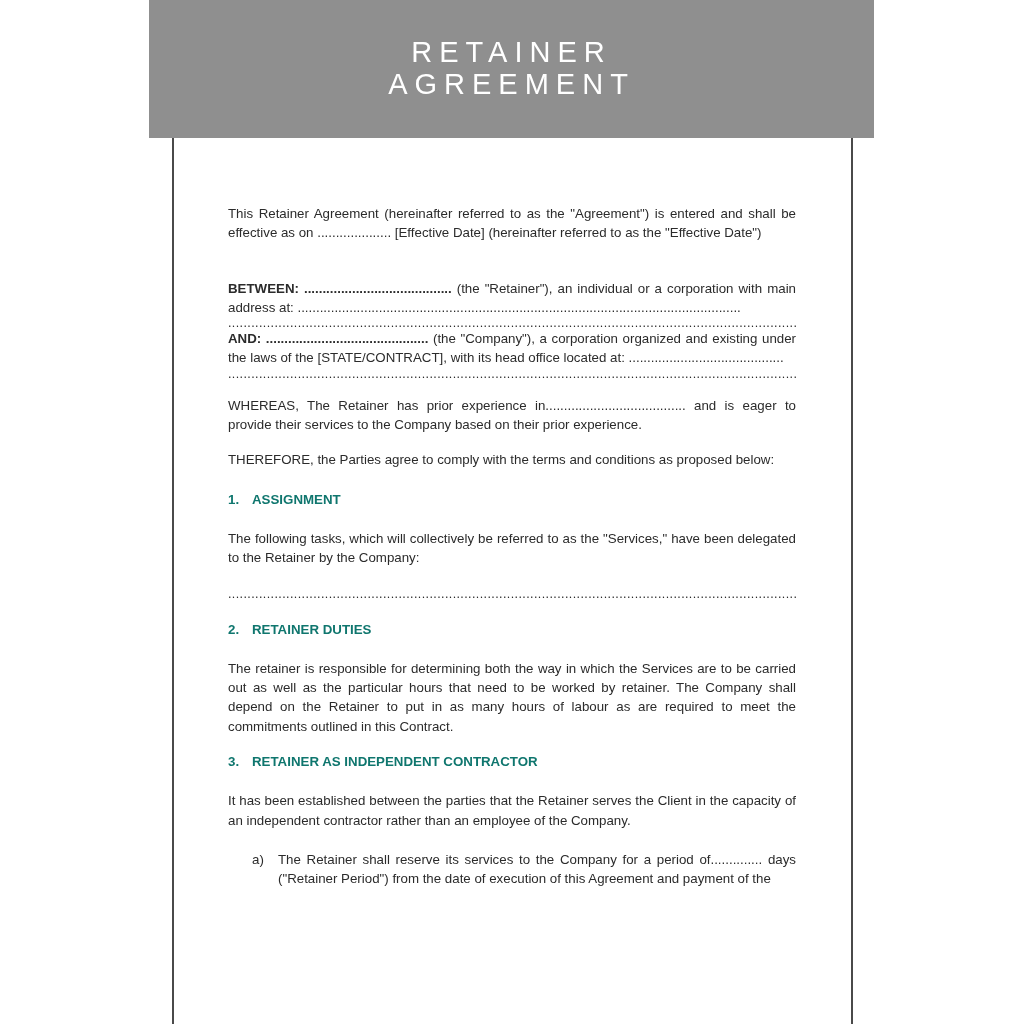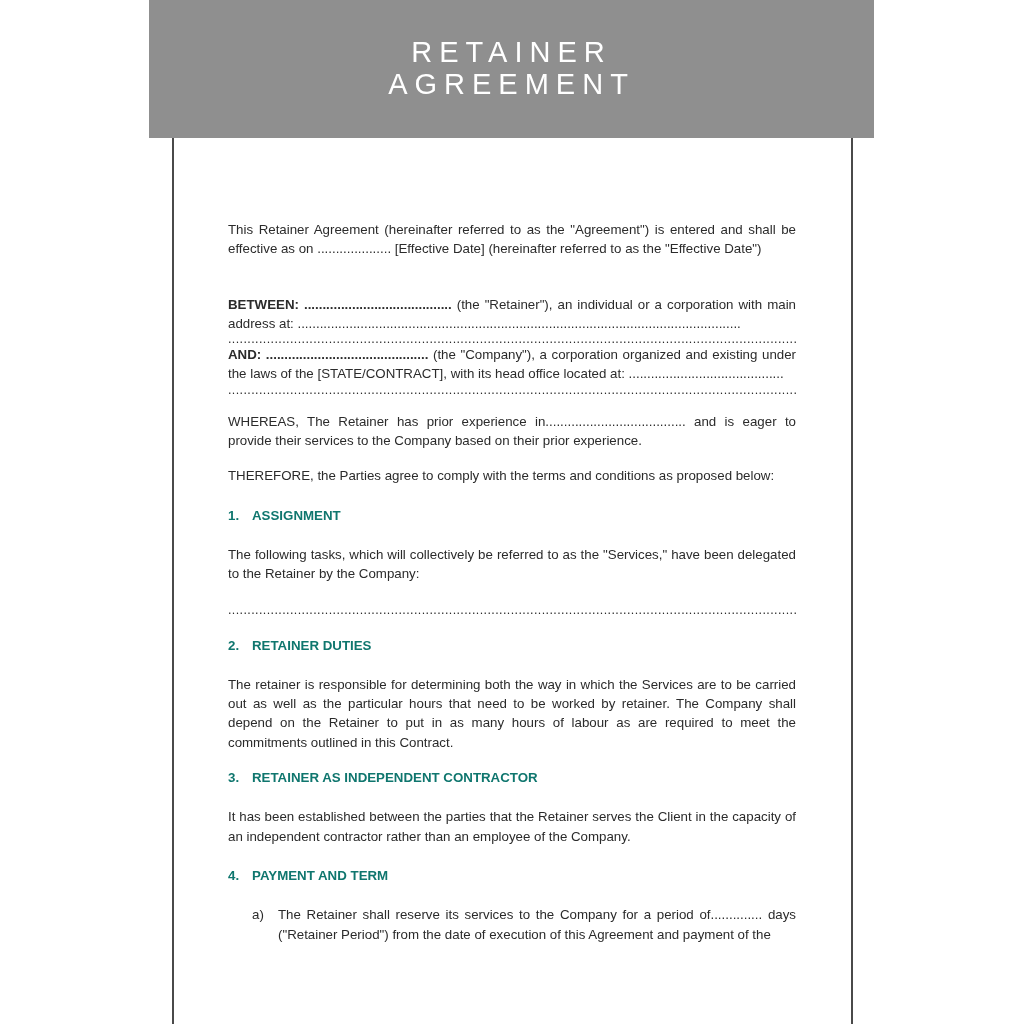--- a/index.html
+++ b/index.html
@@ -14,21 +14,21 @@
   }
   .title-line {
     color: #ffffff; font-size: 29px; font-weight: 300;
     letter-spacing: 7px; line-height: 1.1; white-space: nowrap;
   }
   .page {
     position: absolute; left: 172px; top: 138px; width: 681px; height: 886px;
     box-sizing: border-box; background: #ffffff;
     border-left: 2px solid #4a4a4a; border-right: 2px solid #4a4a4a;
   }
-  .doc-body { padding: 66px 55px 0 54px; color: #2b2b2b; margin-top: 16px; }
+  .doc-body { padding: 66px 55px 0 54px; color: #2b2b2b; }
   .p {
     margin: 0; text-align: justify;
     font-size: 13.3px; line-height: 19.3px; color: #2b2b2b;
   }
   .b { font-weight: bold; }
   .dots { word-break: break-all; }
   .dotline {
     height: 12px; line-height: 12px; font-size: 12.5px; letter-spacing: 0.4px;
     overflow: hidden; white-space: nowrap; color: #2b2b2b;
   }
@@ -59,19 +59,18 @@
       <div class="dotline sp-md">............................................................................................................................................................................................................................</div>
       <p class="p sp-md"><span>WHEREAS, The Retainer has prior experience in</span><span class="dots">......................................</span><span> and is eager to provide their services to the Company based on their prior experience.</span></p>
       <p class="p sp-lg"><span>THEREFORE, the Parties agree to comply with the terms and conditions as proposed below:</span></p>
       <div class="h sp-lg"><span class="hnum">1.</span><span>ASSIGNMENT</span></div>
       <p class="p sp-lg"><span>The following tasks, which will collectively be referred to as the "Services," have been delegated to the Retainer by the Company:</span></p>
       <div class="dotline sp-lg">............................................................................................................................................................................................................................</div>
       <div class="h sp-lg"><span class="hnum">2.</span><span>RETAINER DUTIES</span></div>
       <p class="p sp-md"><span>The retainer is responsible for determining both the way in which the Services are to be carried out as well as the particular hours that need to be worked by retainer. The Company shall depend on the Retainer to put in as many hours of labour as are required to meet the commitments outlined in this Contract.</span></p>
       <div class="h sp-lg"><span class="hnum">3.</span><span>RETAINER AS INDEPENDENT CONTRACTOR</span></div>
       <p class="p sp-lg"><span>It has been established between the parties that the Retainer serves the Client in the capacity of an independent contractor rather than an employee of the Company.</span></p>
-      <div class="h sp-lg"><span class="hnum">4.</span><span>PAYMENT AND TERM</span></div>
       <div class="li sp-0">
         <span class="limark">a)</span>
         <div class="litext"><span>The Retainer shall reserve its services to the Company for a period of</span><span class="dots">..............</span><span> days ("Retainer Period") from the date of execution of this Agreement and payment of the</span></div>
       </div>
     </div>
 </div>
 
 </body></html>

